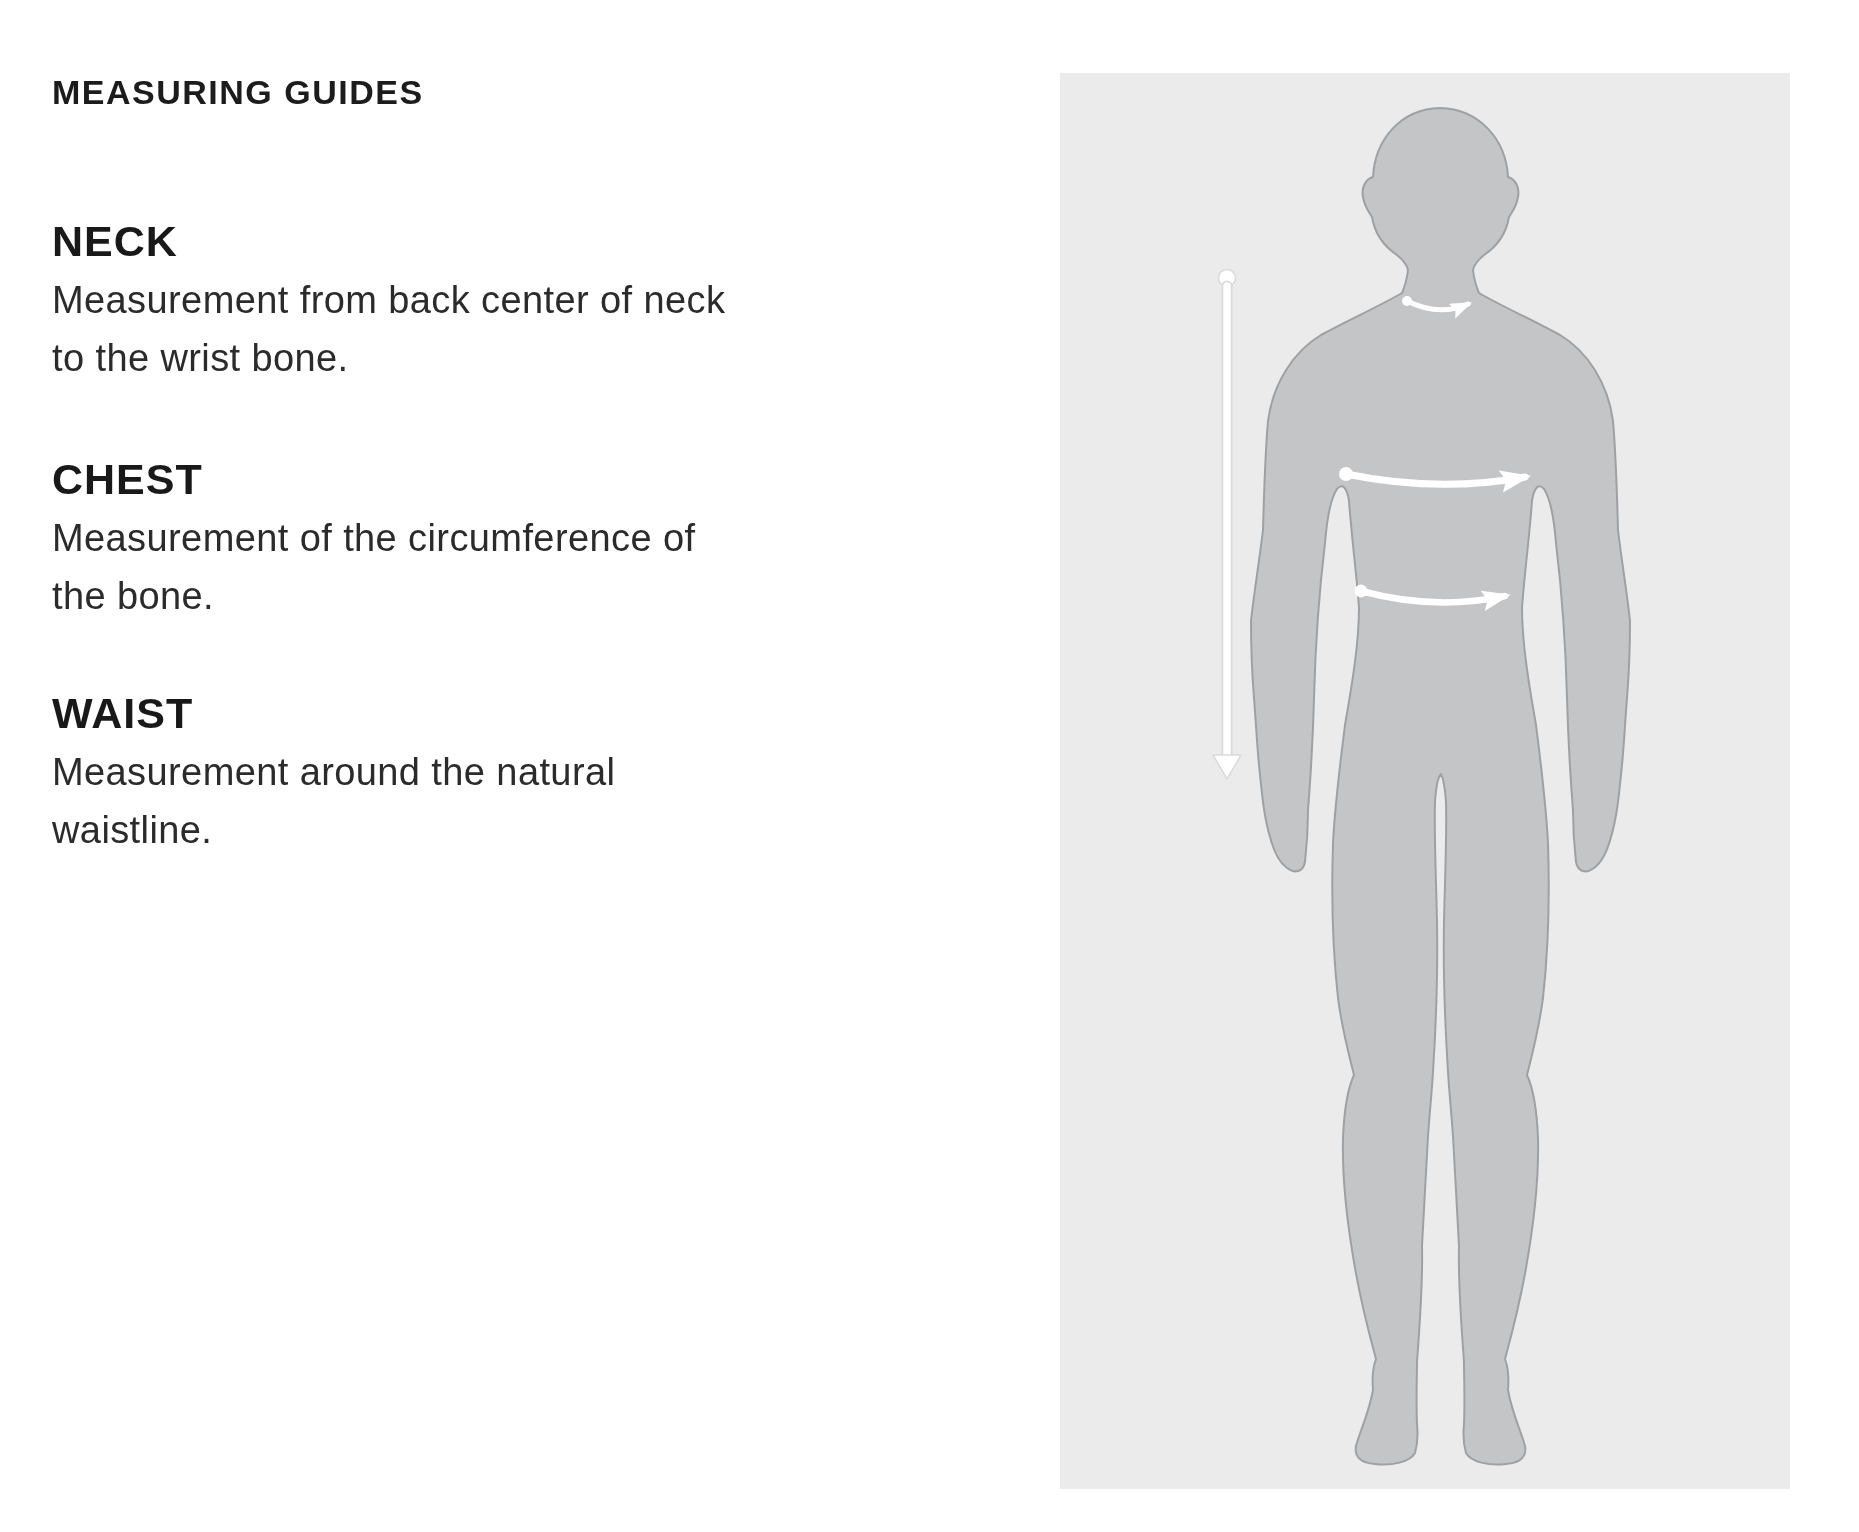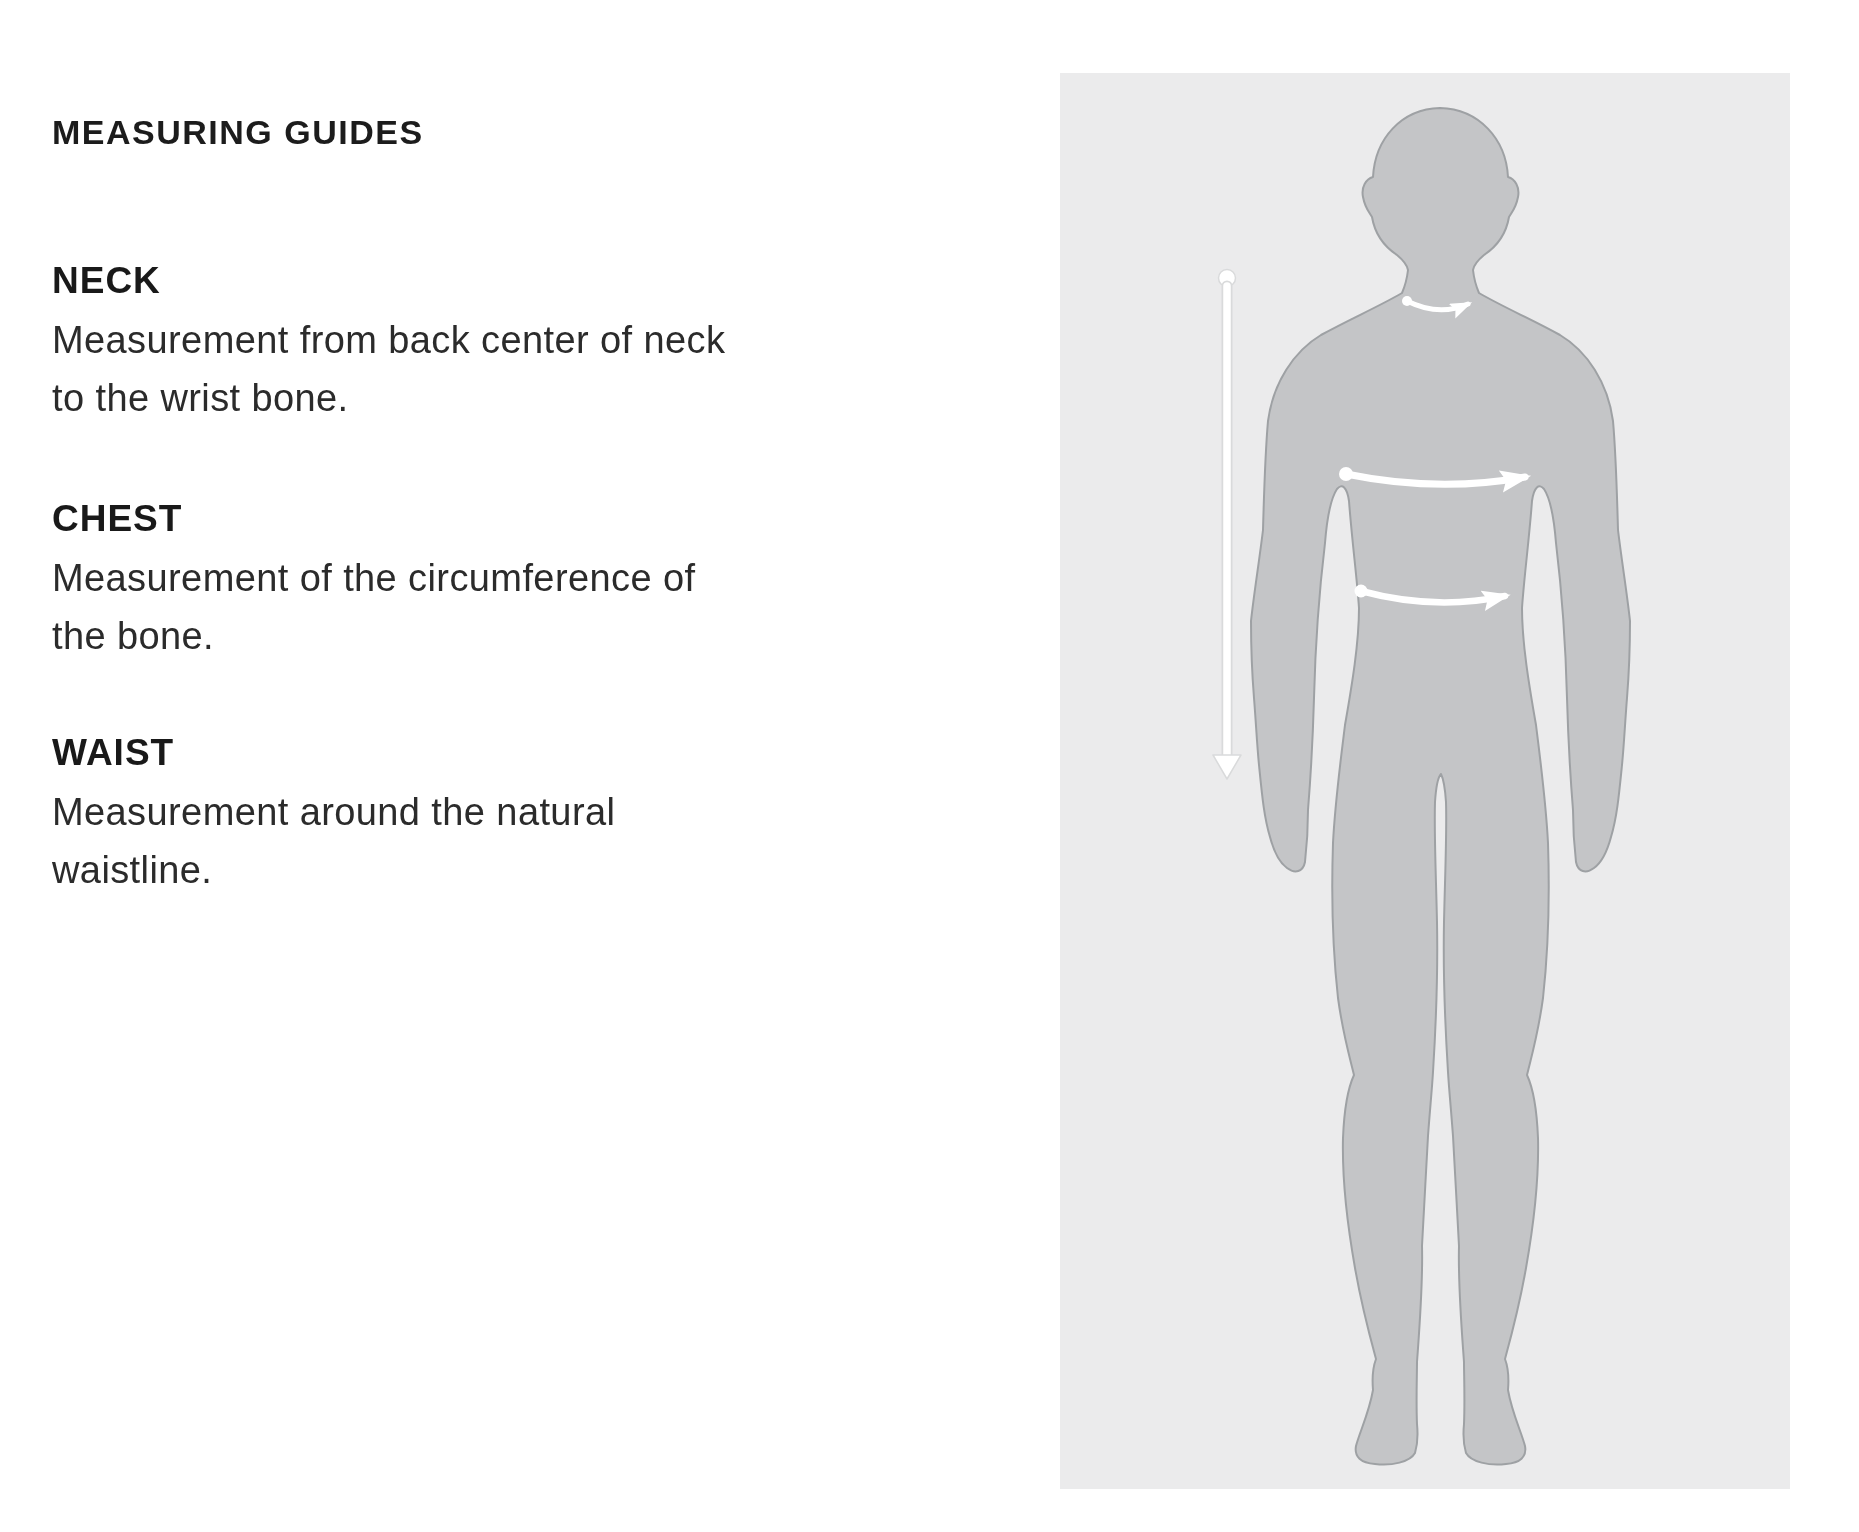--- a/index.html
+++ b/index.html
@@ -7,33 +7,32 @@
     width: 1859px; height: 1532px;
     background: #ffffff;
     font-family: "Liberation Sans", sans-serif;
     position: relative;
     overflow: hidden;
   }
   .content {
     position: absolute;
     left: 52px; top: 0; width: 980px;
     color: #2b2b2b;
-    margin-top: 40px;
   }
   .page-title {
     margin: 72px 0 0 0;
     font-size: 34px;
     line-height: 41px;
     font-weight: bold;
     letter-spacing: 1.5px;
     color: #1c1c1c;
   }
   .section h2 {
     margin: 62px 0 0 0;
-    font-size: 37px;
+    font-size: 43px;
     line-height: 52px;
     font-weight: bold;
     letter-spacing: 1px;
     color: #191919;
   }
   .section--neck h2 { margin-top: 102px; }
   .section--chest h2 { margin-top: 66px; }
   .desc {
     margin: 4px 0 0 0;
     font-size: 38px;

